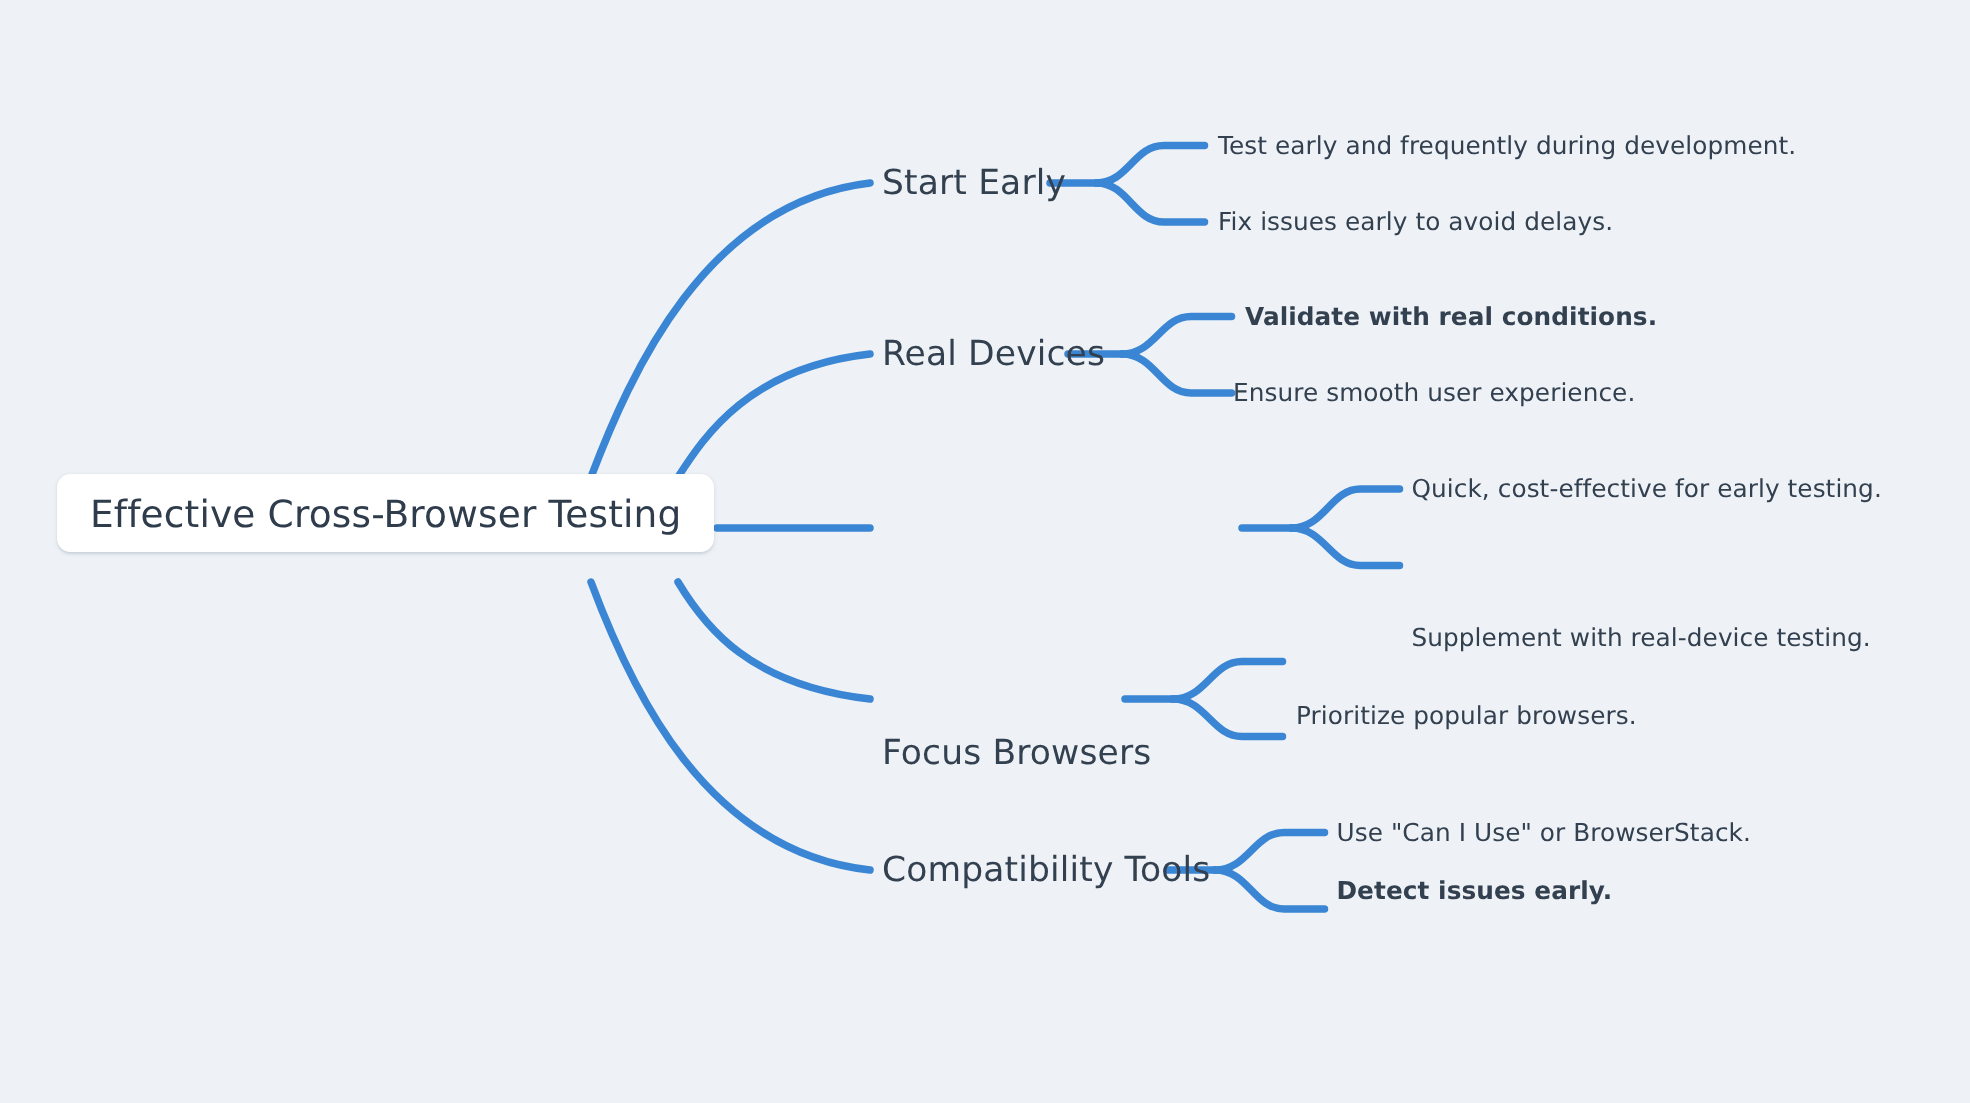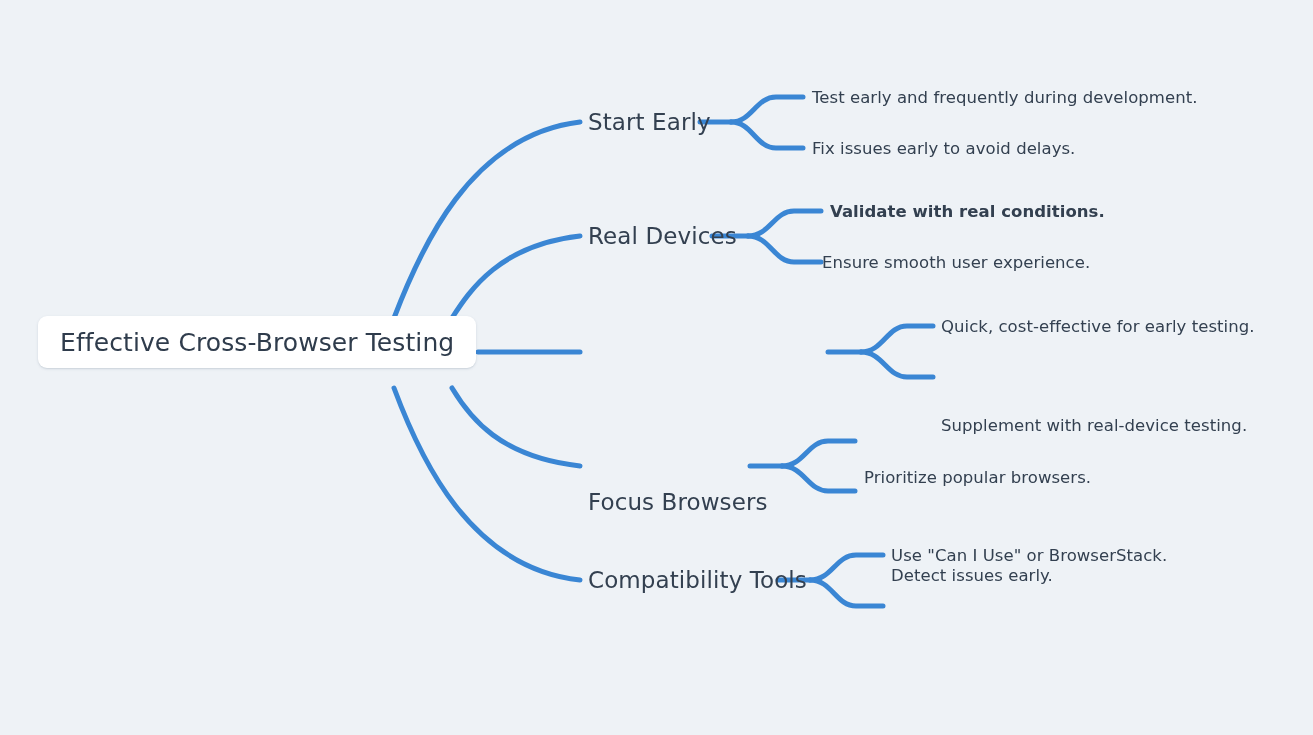--- a/index.html
+++ b/index.html
@@ -122,15 +122,15 @@
   <div class="leaf-label" style="left:822px; top:262px;">Ensure smooth user experience.</div>
 
   <div class="leaf-label" style="left:941px; top:326px;">Quick, cost-effective for early testing.</div>
   <div class="leaf-label" style="left:941px; top:377px;margin-top:48px;">Supplement with real-device testing.</div>
 
   <div class="branch-label" style="left:588px; top:466px;margin-top:36px;">Focus Browsers</div>
   <div class="leaf-label" style="left:864px; top:441px;margin-top:36px;">Prioritize popular browsers.</div>
 
   <div class="branch-label" style="left:588px; top:580px;">Compatibility Tools</div>
   <div class="leaf-label" style="left:891px; top:555px;">Use "Can I Use" or BrowserStack.</div>
-  <div class="leaf-label" style="left:891px; top:575px;">Detect issues early.</div>
+  <div class="leaf-label" style="left:891px; top:594px;font-weight:bold;">Detect issues early.</div>
 
 </div>
 
 </body></html>

